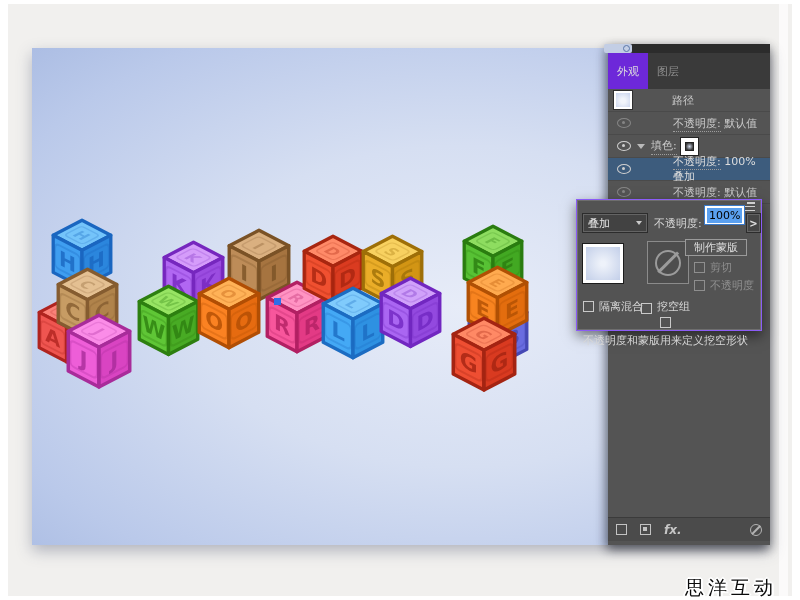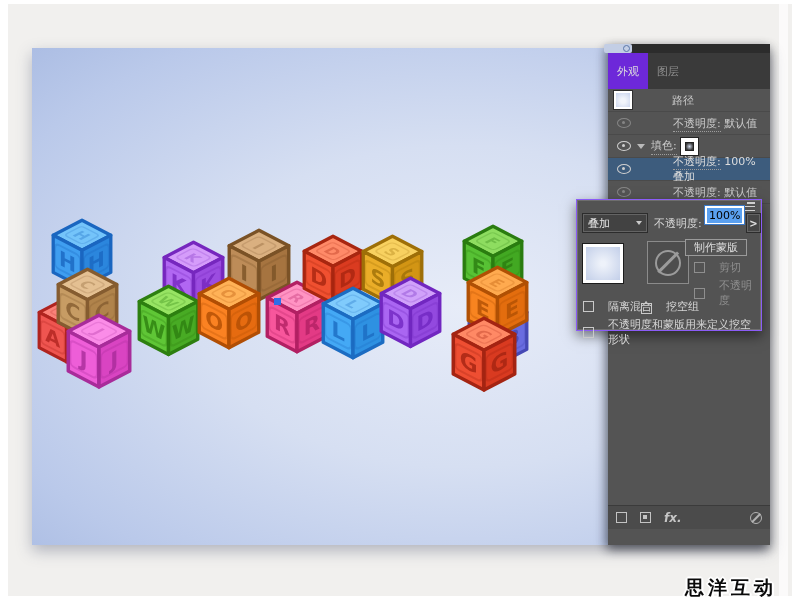--- a/index.html
+++ b/index.html
@@ -31,21 +31,21 @@
   .eye.dim{opacity:.4;}
   .chev{width:0;height:0;border-left:4px solid transparent;border-right:4px solid transparent;border-top:5px solid #b9b9b9;margin:0 6px 0 2px;}
   .u{border-bottom:1px dotted #9d9d9d;padding-bottom:1px;}
   .thumb{width:16px;height:16px;background:#fff;border:1px solid #2a2a2a;box-shadow:0 0 0 1px #fff inset;margin-right:3px;flex:none;
     background:radial-gradient(circle at 50% 55%, #f2f5fb 20%, #c4d0ec 95%);border:1px solid #fff;outline:1px solid #2e2e2e;}
   .pathlabel{margin-left:37px;}
   .swatch{width:15px;height:15px;background:#fff;outline:1px solid #242424;border:1px solid #fff;margin-left:4px;flex:none;position:relative;}
   .swatch.none:after{content:"";position:absolute;left:-1px;top:6.5px;width:21px;height:2px;background:#d22;transform:rotate(-45deg);}
   .swatch.grad:after{content:"";position:absolute;left:3px;top:3px;width:9px;height:9px;background:radial-gradient(circle,#cfd8ea 0%,#3a3a3a 75%);border:1px solid #222;box-sizing:border-box;}
   .sub-indent{margin-left:38px;}
-  .panel-footer{position:absolute;left:0;right:0;bottom:16px;height:24px;background:#4b4b4b;border-top:1px solid #3b3b3b;display:flex;align-items:center;padding:0 8px;box-sizing:border-box;gap:13px;}
+  .panel-footer{position:absolute;left:0;right:0;bottom:4px;height:24px;background:#4b4b4b;border-top:1px solid #3b3b3b;display:flex;align-items:center;padding:0 8px;box-sizing:border-box;gap:13px;}
   .icon-sq{width:9px;height:9px;border:1.5px solid #c3c3c3;}
   .icon-sq.filled{position:relative;}
   .icon-sq.filled:after{content:"";position:absolute;left:1.5px;top:1.5px;width:4px;height:4px;background:#c3c3c3;}
   .icon-fx{font-style:italic;font-weight:bold;color:#c6c6c6;font-size:12px;}
   .icon-noslash{margin-left:auto;width:10px;height:10px;border:1.5px solid #b3b3b3;border-radius:50%;position:relative;}
   .icon-noslash:after{content:"";position:absolute;left:-1px;top:4px;width:12px;height:1.5px;background:#b3b3b3;transform:rotate(-45deg);}
 
   
   .popup{position:absolute;left:528px;top:199px;width:186px;height:132px;background:#535353;border:1px solid #8b5cf6;
     box-shadow:inset 0 0 0 1px #6e6e6e,0 5px 12px rgba(0,0,0,.5);z-index:20;font-size:11px;color:#d6d6d6;box-sizing:border-box;margin-left:48px;}
@@ -57,29 +57,29 @@
   .op-label{position:absolute;left:77px;top:16px;}
   .op-input{position:absolute;left:127px;top:5px;width:41px;height:20px;background:#fff;border:1px solid #3a79c8;box-sizing:border-box;display:flex;align-items:center;padding-left:2px;}
   .op-sel{background:#5aa0f0;color:#000;font-size:11px;padding:1px 2px;}
   .op-arrow{position:absolute;left:169px;top:13px;width:15px;height:20px;background:#454545;border:1px solid #2c2c2c;box-shadow:inset 0 0 0 1px #646464;box-sizing:border-box;color:#e0e0e0;display:flex;align-items:center;justify-content:center;font-size:10px;font-weight:bold;}
   .pp-thumb{position:absolute;left:5px;top:43px;width:42px;height:41px;background:#fff;border:1px solid #1c1c1c;box-sizing:border-box;padding:3px;}
   .pp-thumb-inner{width:100%;height:100%;background:radial-gradient(circle at 50% 50%, #eef2fa 10%, #c3cfe9 100%);}
   .pp-mask{position:absolute;left:70px;top:41px;width:42px;height:43px;background:#4d4d4d;border:1px solid #8b8b8b;box-sizing:border-box;display:flex;align-items:center;justify-content:center;}
   .big-noslash{width:22px;height:22px;border:2.5px solid #9b9b9b;border-radius:50%;position:relative;}
   .big-noslash:after{content:"";position:absolute;left:-3px;top:9px;width:28px;height:2.5px;background:#9b9b9b;transform:rotate(-45deg);}
   .mask-btn{position:absolute;left:108px;top:39px;width:62px;height:17px;border:1px solid #9a9a9a;box-sizing:border-box;display:flex;align-items:center;justify-content:center;color:#dedede;background:#535353;}
-  .chkrow{position:absolute;display:flex;align-items:center;gap:14px;}
+  .chkrow{position:absolute;display:flex;align-items:center;gap:5px;}
   .chk{width:9px;height:9px;border:1px solid #c9c9c9;background:transparent;flex:none;}
   .chkrow.disabled{color:#8e8e8e;}
   .chkrow.disabled .chk{border-color:#8e8e8e;}
 
   
   .watermark{position:absolute;right:5px;bottom:2px;width:128px;text-align:center;color:#0a0a0a;line-height:1.05;
     text-shadow:-1px -1px 0 #fff,1px -1px 0 #fff,-1px 1px 0 #fff,1px 1px 0 #fff,2px 2px 0 #fff,-2px 0 0 #fff,2px 0 0 #fff,0 2px 0 #fff,0 -2px 0 #fff;}
-  .wm1{font-size:19px;font-weight:bold;letter-spacing:4px;}
+  .wm1{font-size:19px;font-weight:normal;letter-spacing:4px;}
   .wm2{font-size:15px;font-weight:bold;letter-spacing:1px;}
 
   .block-svg{position:absolute;overflow:visible;}
   .block-svg text{font-family:"DejaVu Sans","Liberation Sans",sans-serif;font-weight:bold;}
 </style>
 </head>
 <body>
 
 <div class="app-bg"></div>
 <div class="right-strip"></div>
@@ -463,21 +463,21 @@
     <span>不透明度</span>
   </div>
   <div class="chkrow" style="left:6px;top:99px;">
     <span class="chk"></span>
     <span>隔离混合</span>
   </div>
   <div class="chkrow" style="left:64px;top:99px;align-items:flex-end;">
     <span class="chk"></span>
     <span>挖空组</span>
   </div>
-  <div class="chkrow" style="left:6px;top:117px;">
+  <div class="chkrow" style="left:6px;top:117px;flex-direction:column;">
     <span class="chk"></span>
     <span>不透明度和蒙版用来定义挖空形状</span>
   </div>
 </div>
 
 <div class="watermark">
   <div class="wm1">思洋互动</div>
 </div>
 
 </body></html>

